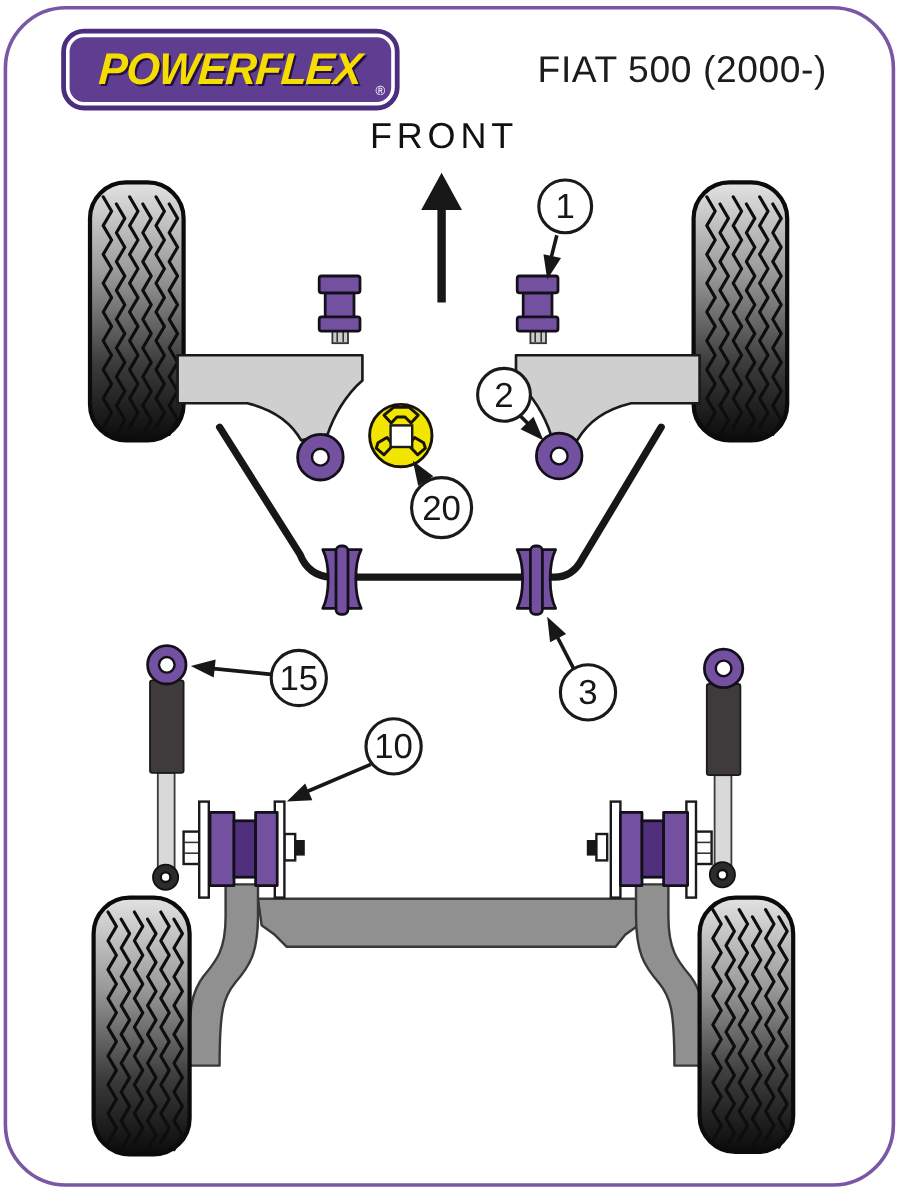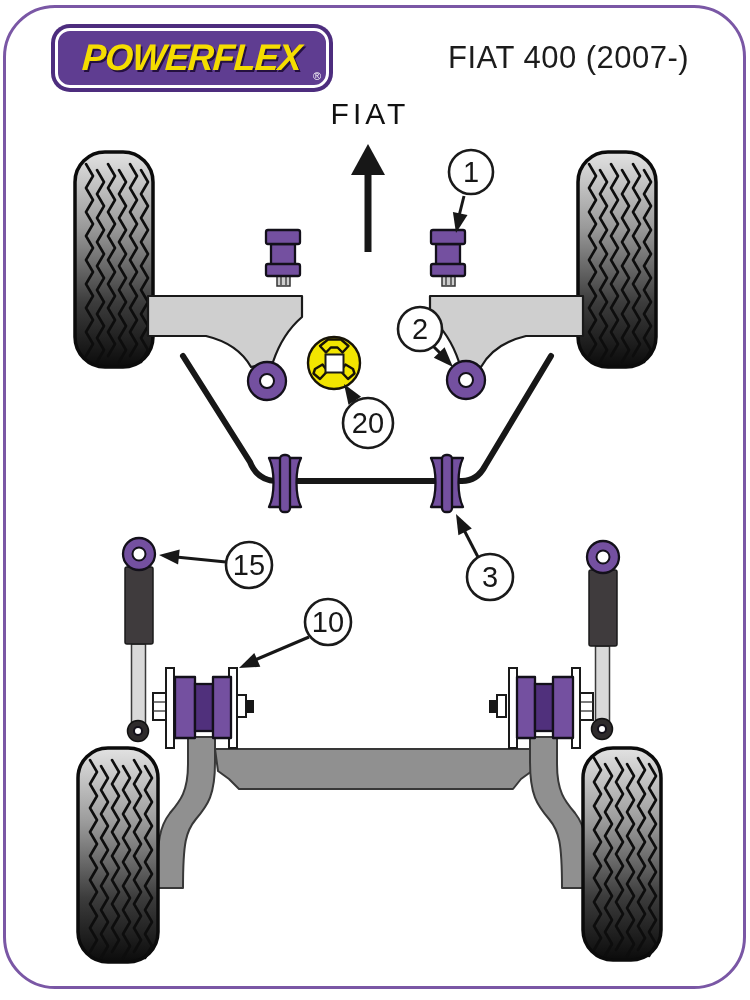--- a/index.html
+++ b/index.html
@@ -238,16 +238,16 @@
       <text class="callout-num" x="368" y="433">20</text>
     </g>
   </svg>
 
   <div class="frame"></div>
 
   <div class="logo">
     <span class="logo-text">POWERFLEX</span>
     <span class="logo-reg">®</span>
   </div>
-  <div class="model-title">FIAT 400 (2007-)</div>
-  <div class="front-label">FIAT</div>
+  <div class="model-title">FIAT 500 (2000-)</div>
+  <div class="front-label">FRONT</div>
 
 </div>
 
 </body></html>

